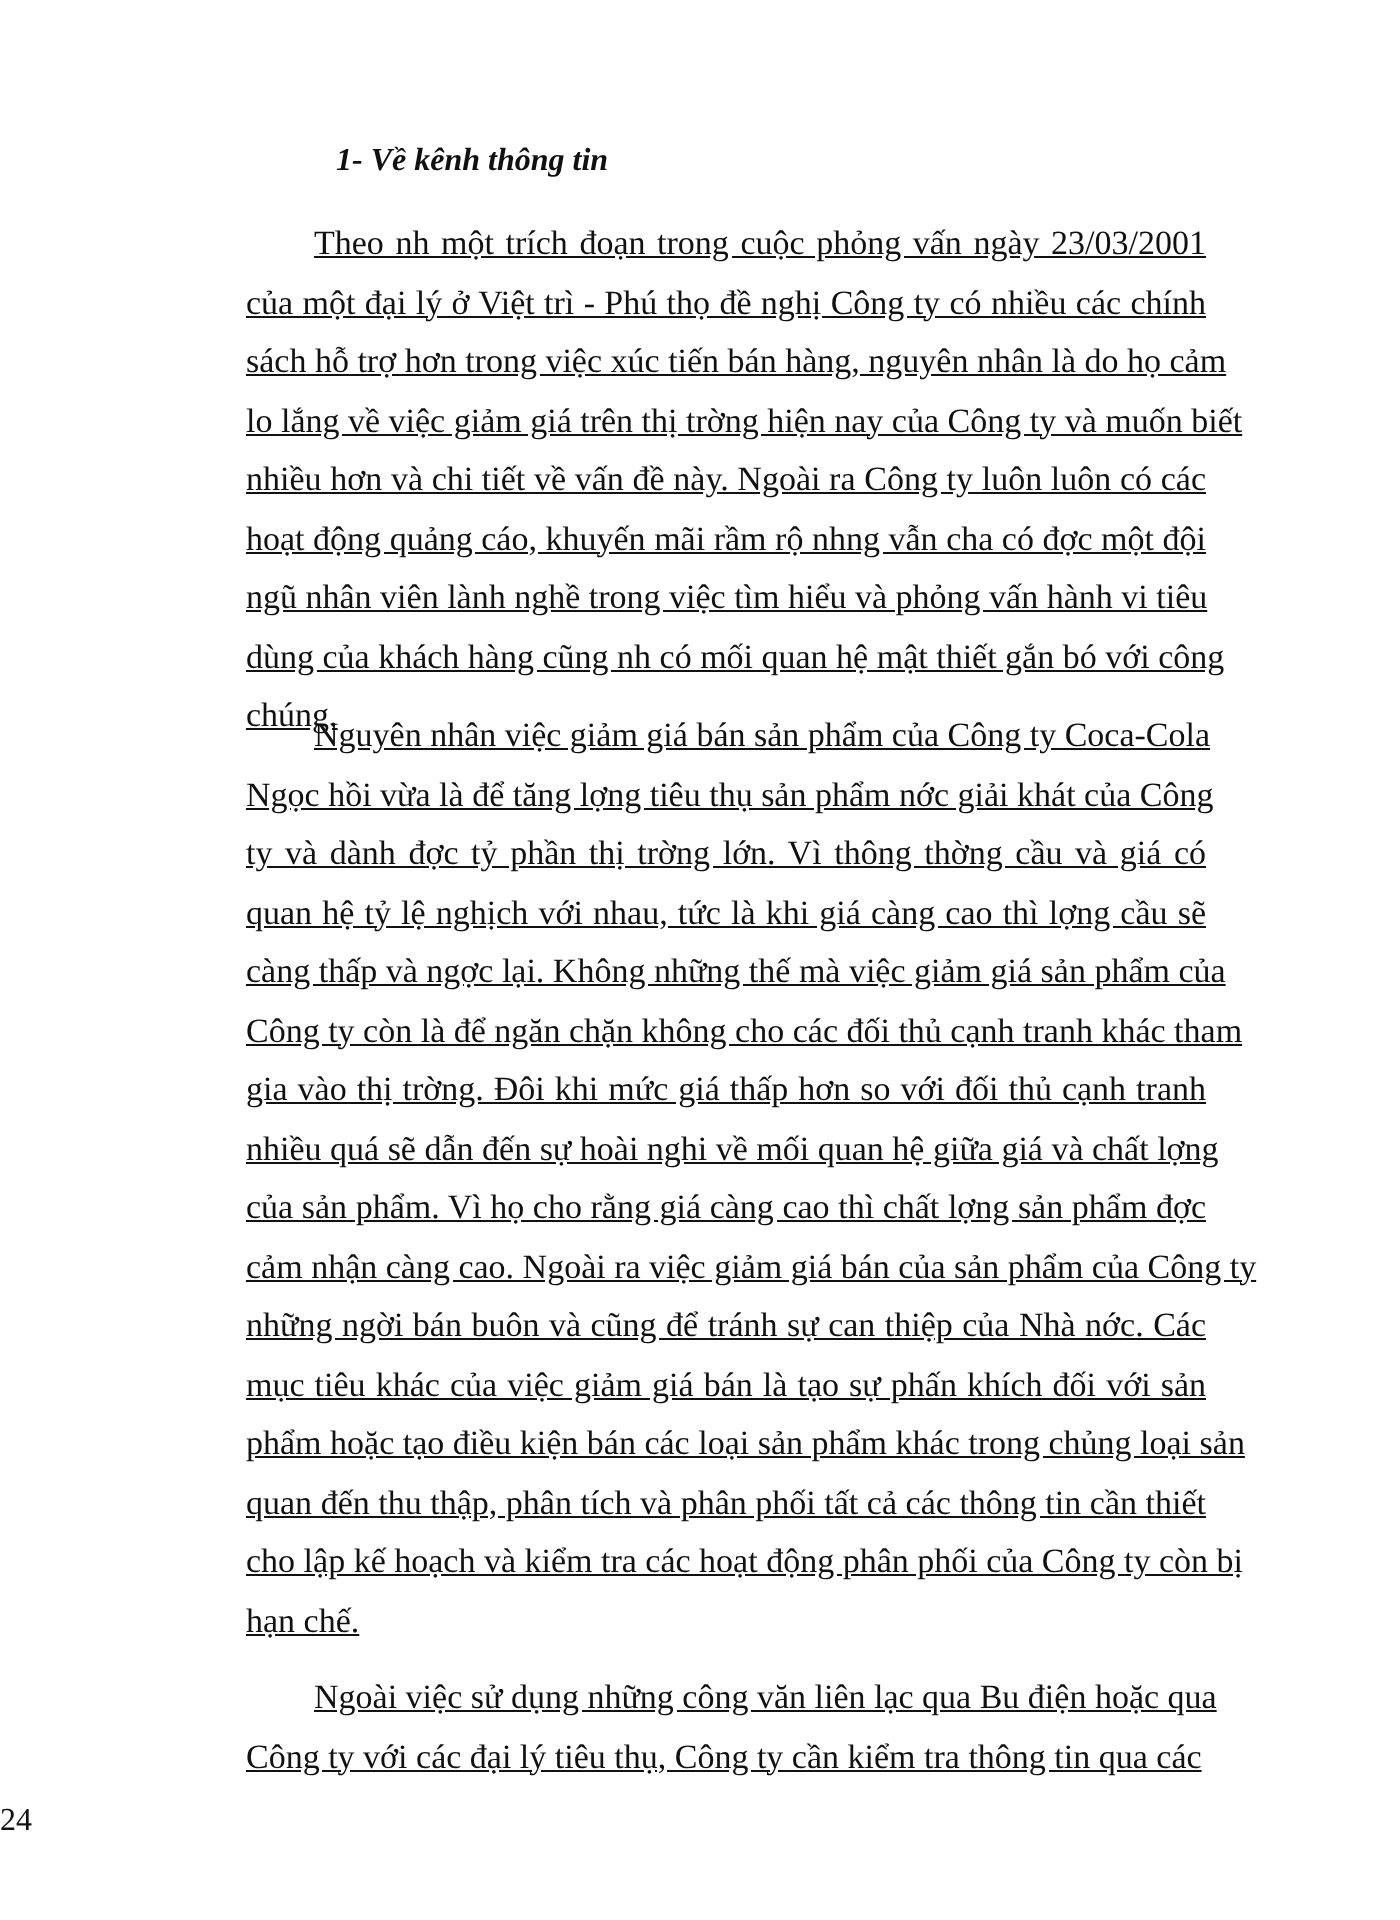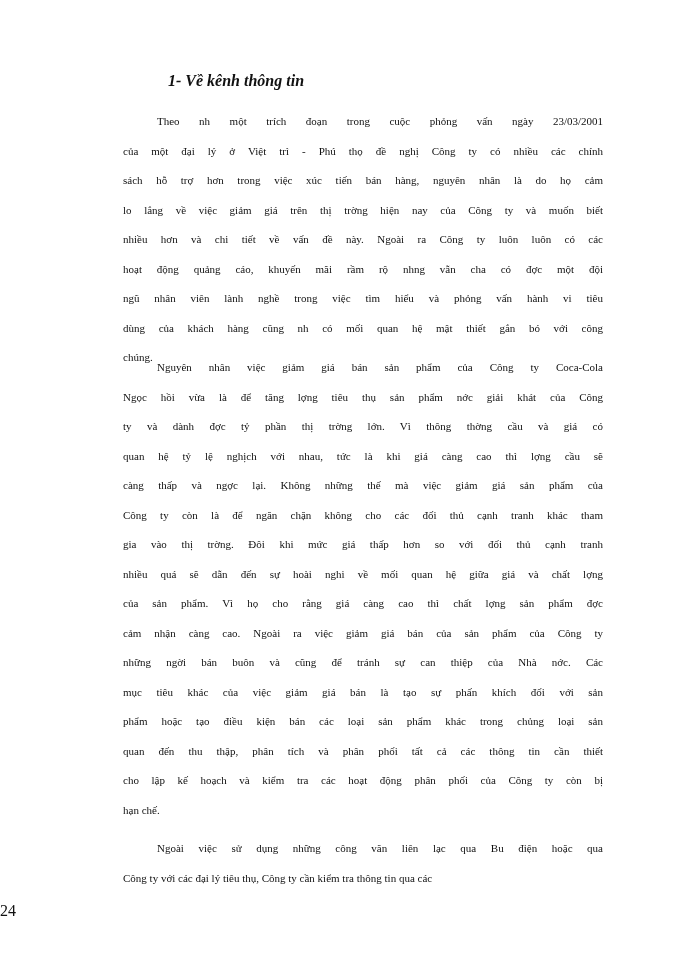--- a/index.html
+++ b/index.html
@@ -8,21 +8,21 @@
     position: absolute; left: 0; top: 0; width: 700px; height: 744px;
     background: #ffffff; color: #111111;
     font-family: "Liberation Serif", "DejaVu Serif", serif;
   }
   .heading {
     position: absolute; left: 168px; top: 72px;
     font-size: 16px; font-weight: bold; font-style: italic;
   }
   .body-text {
     position: absolute; left: 123px; width: 480px;
-    font-size: 11px; line-height: 29.5px;
+    font-size: 17px; line-height: 29.5px; text-decoration: underline;
   }
   .line { display: block; text-align: justify; text-align-last: justify; white-space: nowrap; }
   .line.last { text-align-last: left; }
   .line.first { padding-left: 34px; }
   .page-number {
     position: absolute; left: 0; width: 700px; top: 902px;
     text-align: left; font-size: 16px;
   }
 </style>
 </head>

